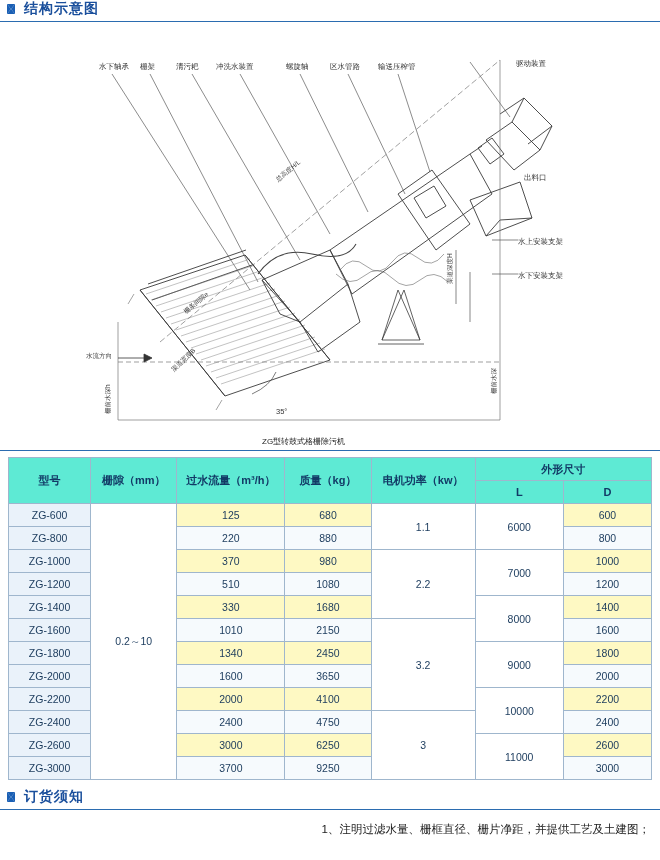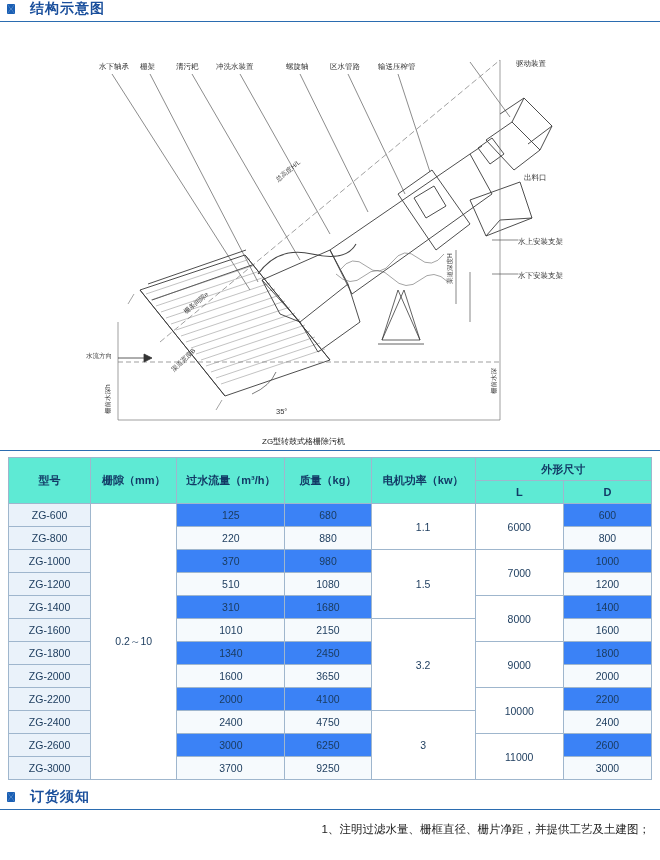--- a/index.html
+++ b/index.html
@@ -12,21 +12,21 @@
     font-size: 11px;
     color: #111;
     overflow: hidden;
   }
   .page { position: relative; width: 660px; height: 860px; }
 
   
   .sec-head {
     display: flex;
     align-items: center;
-    gap: 14px;
+    gap: 8px;
     padding-left: 6px;
   }
   .diamond {
     width: 0; height: 0;
     border: 5px solid transparent;
     border-left-color: #1a5fb4;
     border-right-color: #1a5fb4;
     transform: scale(0.8,1);
     position: relative;
   }
@@ -72,21 +72,21 @@
     height: 23px;
     color: #1a3a5c;
   }
   table.spec th {
     background: #5eead4;
     font-weight: bold;
     font-size: 11px;
     color: #123a66;
   }
   table.spec td.model { background: #eaf2fa; font-weight: normal; }
-  table.spec td { background: #3b82f6; }
+  table.spec td { background: #fef9c3; }
   table.spec tr:nth-child(even) td:not(.model) { background:#f6fafd; }
   td.span-cell { background: #ffffff !important; }
 
   
   .notes { padding: 4px 10px 0 24px; }
   .note-line {
     font-size: 11.5px;
     color: #222;
     margin: 7px 0 0 10px;
     line-height: 16px;
@@ -287,33 +287,33 @@
           <tr>
             <td class="model">ZG-800</td>
             <td>220</td>
             <td>880</td>
             <td>800</td>
           </tr>
           <tr>
             <td class="model">ZG-1000</td>
             <td>370</td>
             <td>980</td>
-            <td class="span-cell" rowspan="3">1.5</td>
+            <td class="span-cell" rowspan="3">2.2</td>
             <td class="span-cell" rowspan="2">7000</td>
             <td>1000</td>
           </tr>
           <tr>
             <td class="model">ZG-1200</td>
             <td>510</td>
             <td>1080</td>
             <td>1200</td>
           </tr>
           <tr>
             <td class="model">ZG-1400</td>
-            <td>310</td>
+            <td>330</td>
             <td>1680</td>
             <td class="span-cell" rowspan="2">8000</td>
             <td>1400</td>
           </tr>
           <tr>
             <td class="model">ZG-1600</td>
             <td>1010</td>
             <td>2150</td>
             <td class="span-cell" rowspan="4">3.2</td>
             <td>1600</td>

